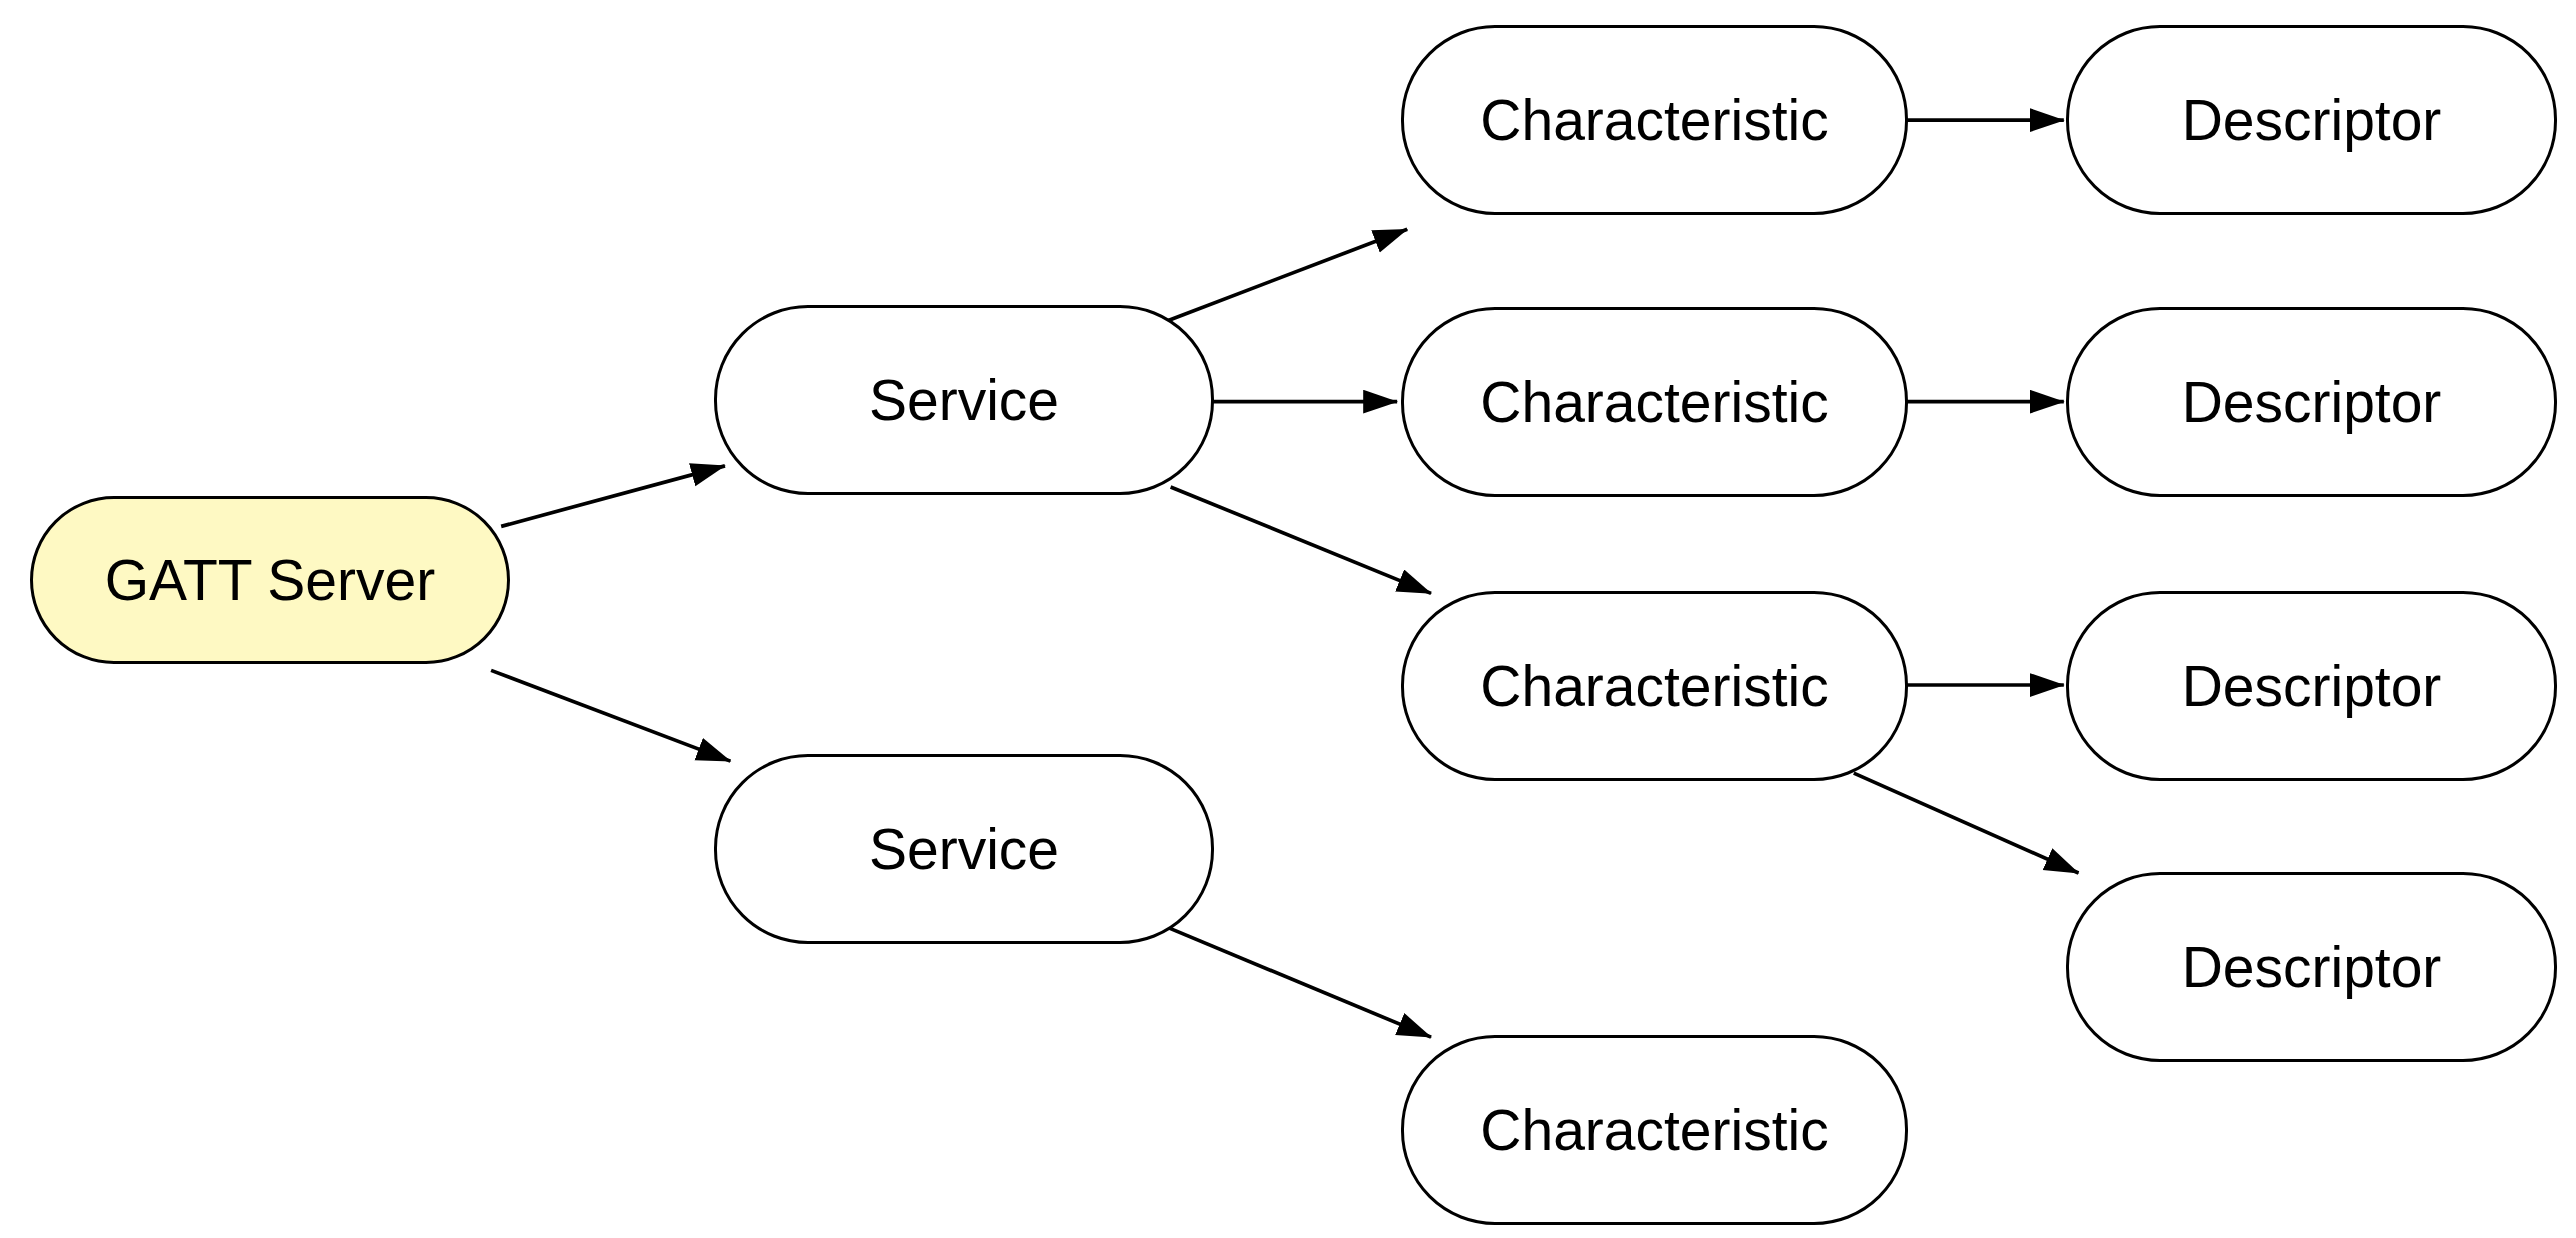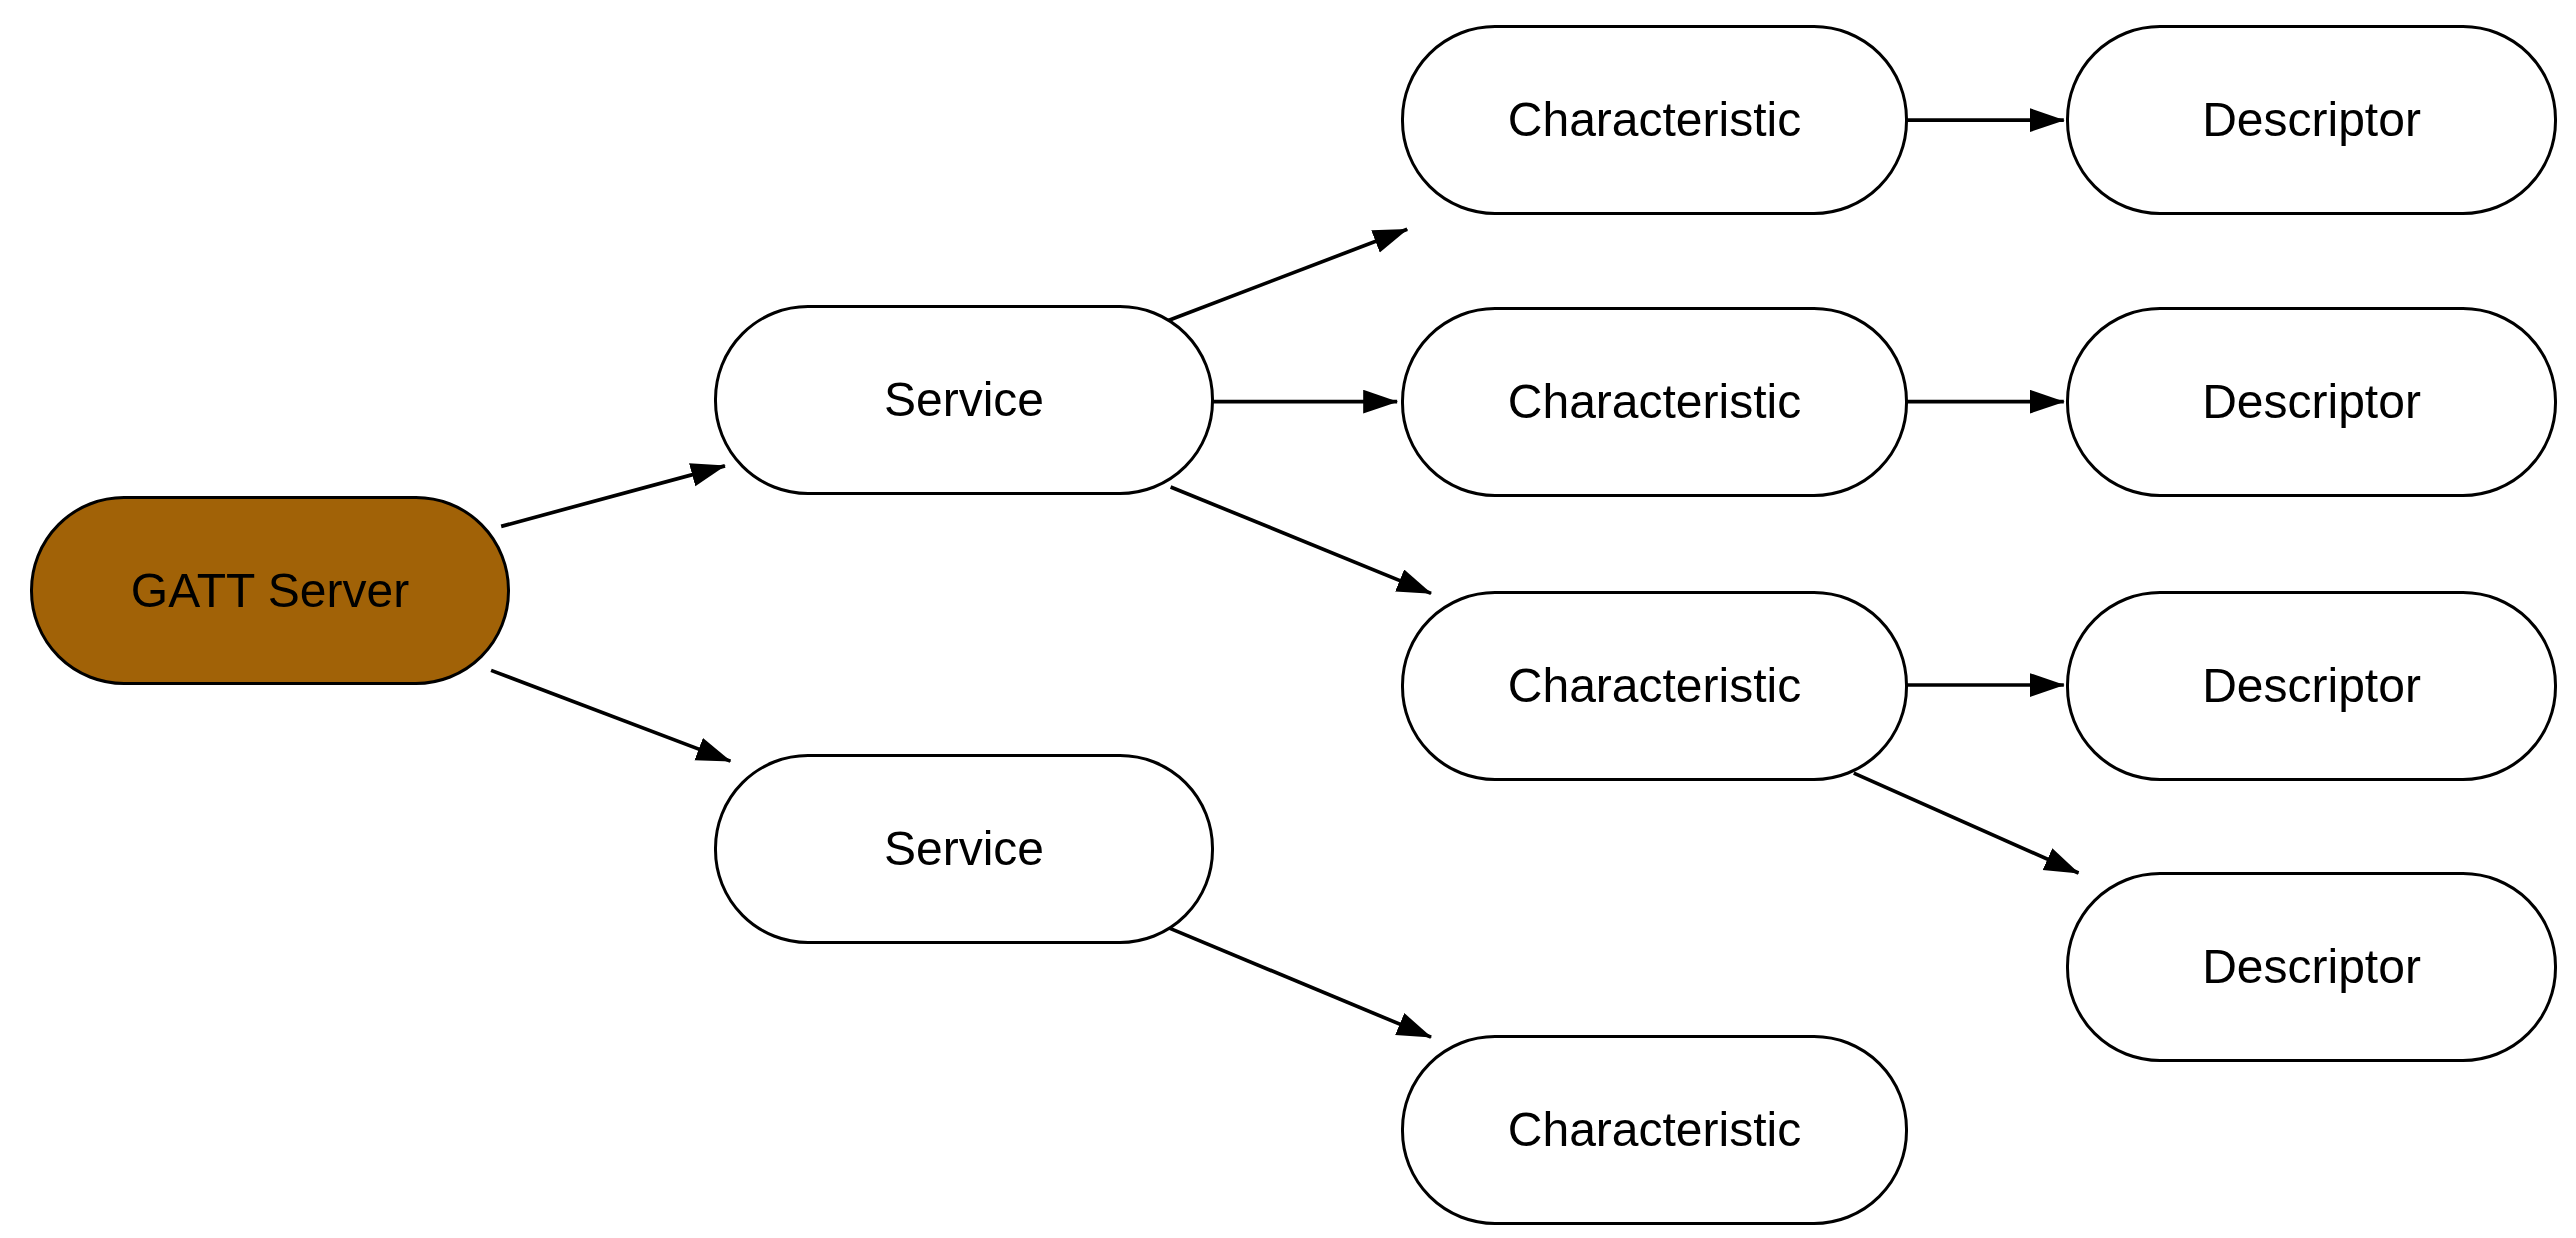--- a/index.html
+++ b/index.html
@@ -36,21 +36,21 @@
     position: absolute;
     box-sizing: border-box;
     background: #ffffff;
     border: 3.7px solid #000000;
     border-radius: 94px;
     display: flex;
     align-items: center;
     justify-content: center;
   }
   .node-label {
-    font-size: 48px;
+    font-size: 57px;
     line-height: 1;
     color: #000000;
     white-space: nowrap;
     letter-spacing: 0px;
   }
 </style>
 </head>
 <body>
 
 <div class="canvas">
@@ -67,21 +67,21 @@
         <line x1="1318" y1="438" x2="1523" y2="438" stroke="#000000" stroke-width="4" marker-end="url(#arrowhead)"></line>
         <line x1="1276" y1="531" x2="1560" y2="647" stroke="#000000" stroke-width="4" marker-end="url(#arrowhead)"></line>
         <line x1="2078" y1="131" x2="2250" y2="131" stroke="#000000" stroke-width="4" marker-end="url(#arrowhead)"></line>
         <line x1="2078" y1="438" x2="2250" y2="438" stroke="#000000" stroke-width="4" marker-end="url(#arrowhead)"></line>
         <line x1="2078" y1="747" x2="2250" y2="747" stroke="#000000" stroke-width="4" marker-end="url(#arrowhead)"></line>
         <line x1="2021" y1="843" x2="2266" y2="952" stroke="#000000" stroke-width="4" marker-end="url(#arrowhead)"></line>
         <line x1="1272" y1="1011" x2="1560" y2="1131" stroke="#000000" stroke-width="4" marker-end="url(#arrowhead)"></line>
       </g>
   </svg>
   <div id="node-layer">
-      <div class="node" style="left: 30px; top: 496px; width: 480px; height: 189px; background: #a16207; border-color: rgb(0, 0, 0);">
+      <div class="node" style="left: 30px; top: 496px; width: 480px; height: 168px; background: #fef9c3; border-color: rgb(0, 0, 0);">
         <span class="node-label" style="color: rgb(0, 0, 0);">GATT Server</span>
       </div>
       <div class="node" style="left: 714px; top: 305px; width: 500px; height: 190px; background: rgb(255, 255, 255); border-color: rgb(0, 0, 0);">
         <span class="node-label" style="color: rgb(0, 0, 0);">Service</span>
       </div>
       <div class="node" style="left: 714px; top: 754px; width: 500px; height: 190px; background: rgb(255, 255, 255); border-color: rgb(0, 0, 0);">
         <span class="node-label" style="color: rgb(0, 0, 0);">Service</span>
       </div>
       <div class="node" style="left: 1401px; top: 25px; width: 507px; height: 190px; background: rgb(255, 255, 255); border-color: rgb(0, 0, 0);">
         <span class="node-label" style="color: rgb(0, 0, 0);">Characteristic</span>

